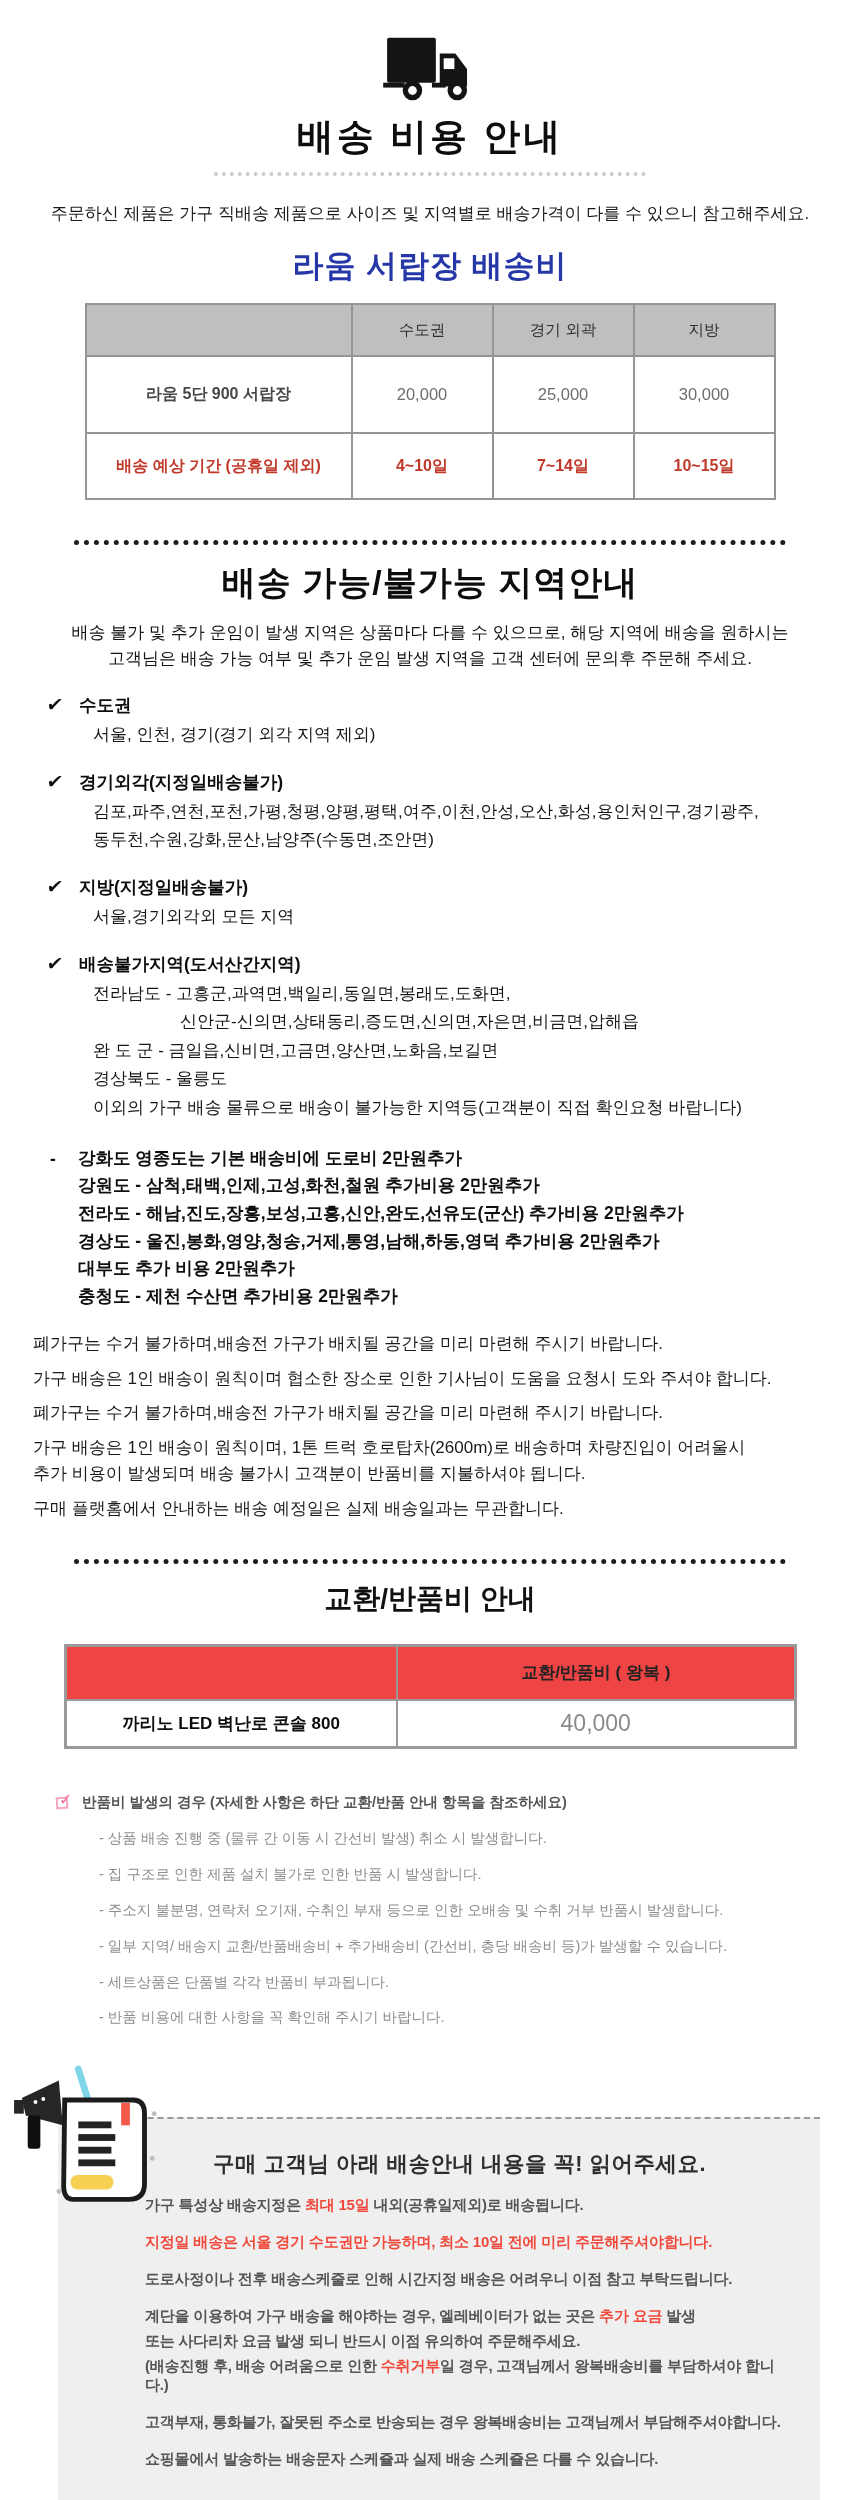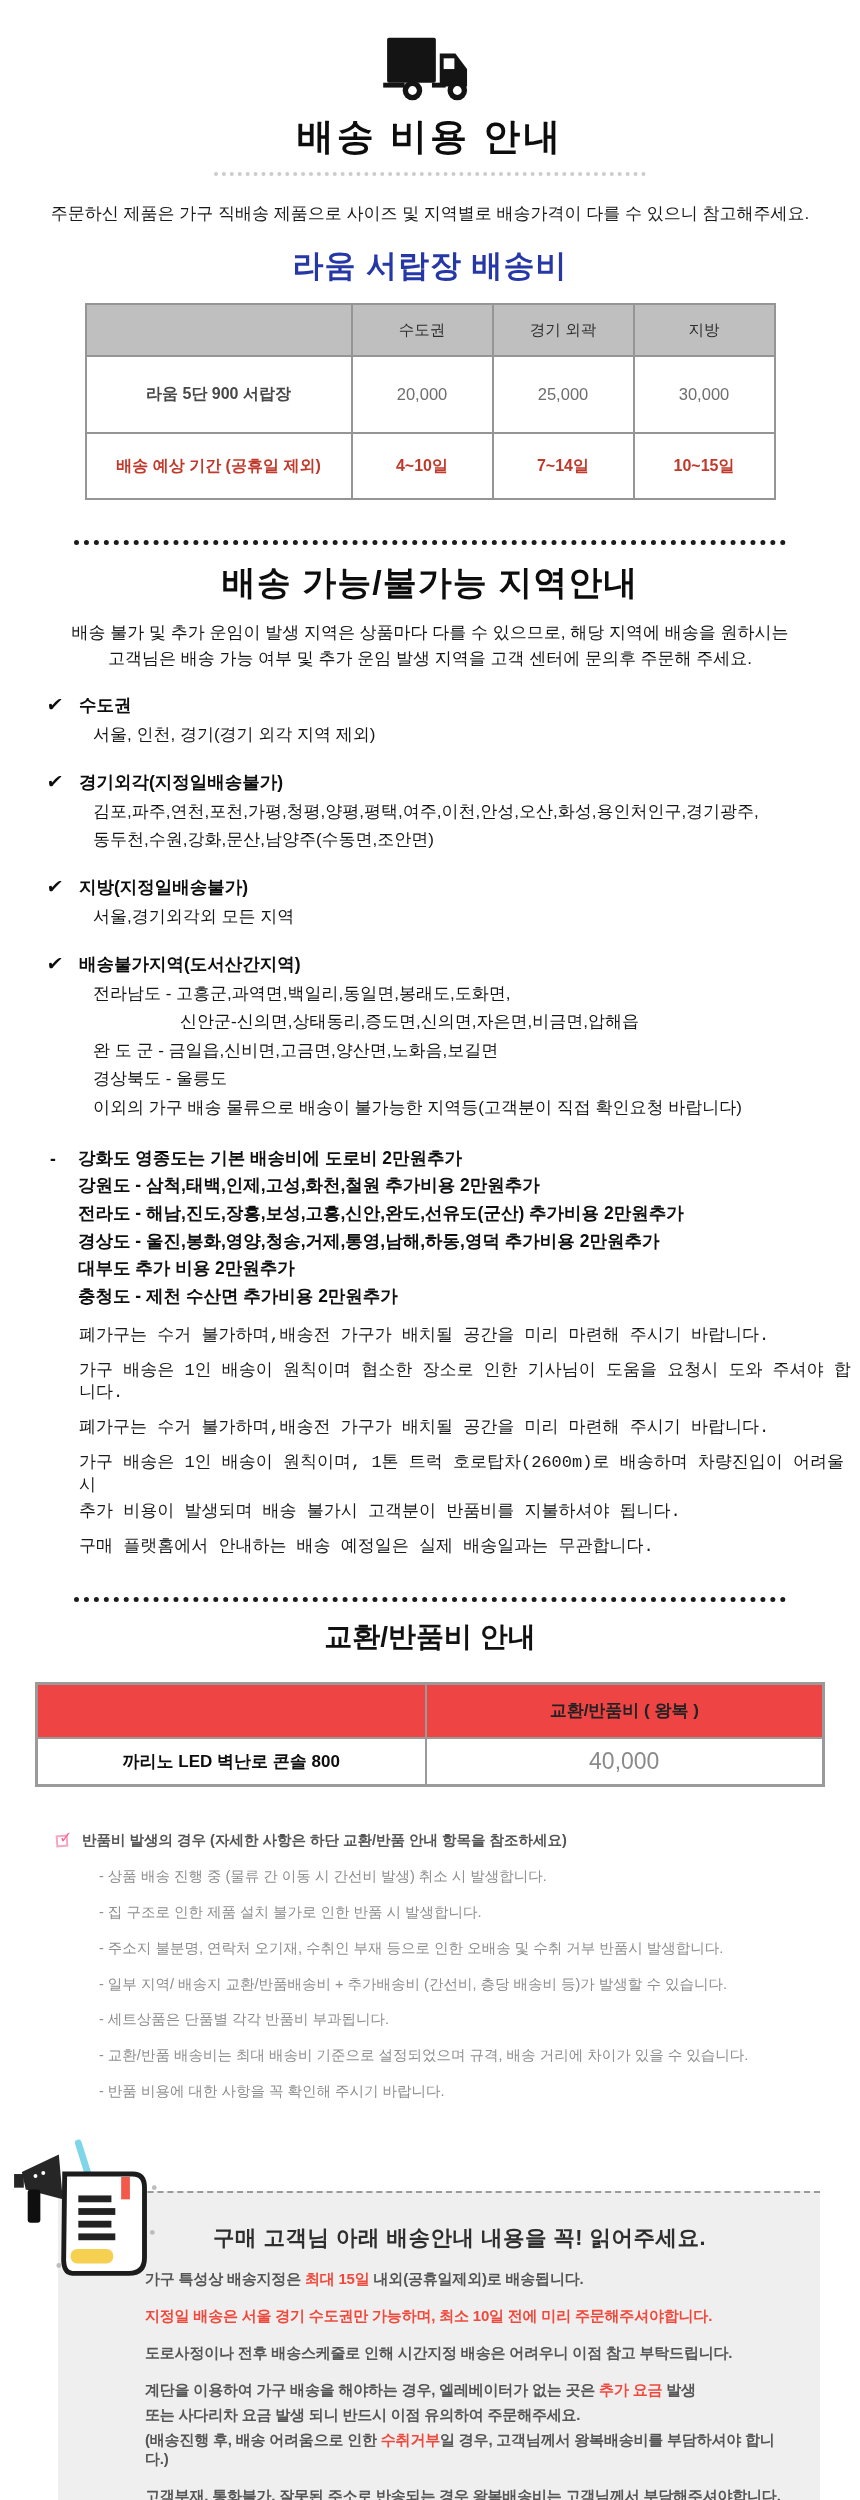--- a/index.html
+++ b/index.html
@@ -39,31 +39,31 @@
   .check-title { font-size:17.5px; font-weight:700; color:#0d0d0d; }
   .check-line { margin-left:46px; margin-top:6px; font-size:17px; line-height:1.45; color:#161616; }
   .check-line + .check-line { margin-top:4px; }
   .check-line.indent { margin-left:133px; }
 
   
   .surcharge { position:relative; margin-top:24px; padding-left:78px; font-size:17.5px; font-weight:700; line-height:1.58; color:#0f0f0f; }
   .surcharge .dash { position:absolute; left:50px; top:1px; }
 
   
-  .notes { margin-top:14px; padding-left:79px; font-size:17px; color:#1a1a1a;font-family:Liberation Mono, monospace; }
+  .notes { margin-top:22px; padding-left:33px; font-size:17px; color:#1a1a1a; }
   .notes .n { margin-top:12px; line-height:1.35; }
   .notes .n.first { margin-top:0; }
   .notes .n.tight { margin-top:3px; }
 
   
   .ex-title { margin-top:16px; text-align:center; font-size:28px; font-weight:800; color:#111; }
   table.ex { border-collapse:collapse; margin:26px auto 0; border:3px solid #9a9a9a; }
   table.ex td { border:2px solid #9a9a9a; text-align:center; }
   table.ex tr.h td { background:#ef4444; height:54px; font-size:17px; font-weight:600; color:#222; }
-  table.ex td.p0 { width:389px; } table.ex td.p1 { width:398px; }
+  table.ex td.p0 { width:332px; } table.ex td.p1 { width:398px; }
   table.ex tr.b td { height:48px; background:#fff; }
   table.ex tr.b td.p0 { font-weight:700; font-size:17px; color:#0d0d0d; }
   table.ex tr.b td.p1 { font-size:23px; color:#8a8a8a; }
 
   .return-head { margin:44px 0 0 56px; display:flex; align-items:center; font-size:14.5px; font-weight:700; color:#555; }
   .pcheck { position:relative; width:17px; height:17px; margin-right:9px; flex:0 0 auto; }
   .pbox { position:absolute; left:0; top:3px; width:12px; height:12px; border:2px solid #f5a6c3; transform:rotate(-4deg); }
   .pmark { position:absolute; left:3px; top:-4px; color:#f2699c; font-size:16px; font-weight:700; }
   .return-list { margin:16px 0 0 99px; font-size:14.5px; color:#8d8d8d; }
   .return-list .ri { margin-top:17px; line-height:1.3; }
@@ -212,21 +212,20 @@
     </span>
     <span>반품비 발생의 경우 (자세한 사항은 하단 교환/반품 안내 항목을 참조하세요)</span>
   </div>
 
   <div class="return-list">
     <div class="ri">- 상품 배송 진행 중 (물류 간 이동 시 간선비 발생) 취소 시 발생합니다.</div>
     <div class="ri">- 집 구조로 인한 제품 설치 불가로 인한 반품 시 발생합니다.</div>
     <div class="ri">- 주소지 불분명, 연락처 오기재, 수취인 부재 등으로 인한 오배송 및 수취 거부 반품시 발생합니다.</div>
     <div class="ri">- 일부 지역/ 배송지 교환/반품배송비 + 추가배송비 (간선비, 층당 배송비 등)가 발생할 수 있습니다.</div>
     <div class="ri">- 세트상품은 단품별 각각 반품비 부과됩니다.</div>
-    <div class="ri">- 교환/반품 배송비는 최대 배송비 기준으로 설정되었으며 규격, 배송 거리에 차이가 있을 수 있습니다.</div>
     <div class="ri">- 반품 비용에 대한 사항을 꼭 확인해 주시기 바랍니다.</div>
   </div>
 
   <div class="notice-wrap">
     <svg class="mega-svg" viewBox="0 0 160 150">
       <path d="M68 4 L78 36" stroke="#7fd6e8" stroke-width="7" fill="none" stroke-linecap="round"></path>
       <path d="M54 36 L124 36 Q136 36 136 50 L136 122 Q136 138 120 138 L62 138 Q52 138 53 120 Z" fill="#ffffff" stroke="#1c1c1c" stroke-width="5"></path>
       <rect x="112" y="39" width="9" height="23" fill="#f2594b"></rect>
       <rect x="68" y="58" width="34" height="7" fill="#222222"></rect>
       <rect x="68" y="71" width="38" height="7" fill="#222222"></rect>

